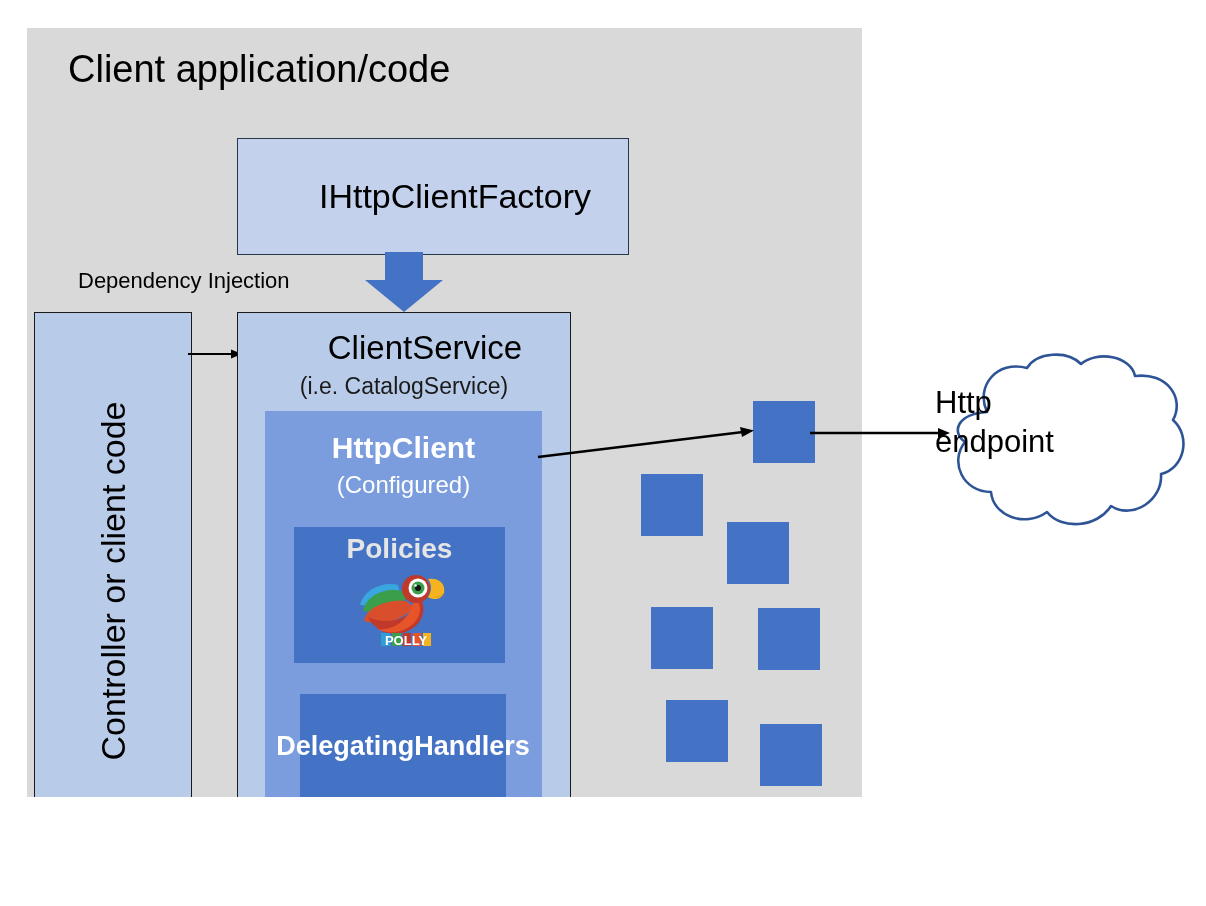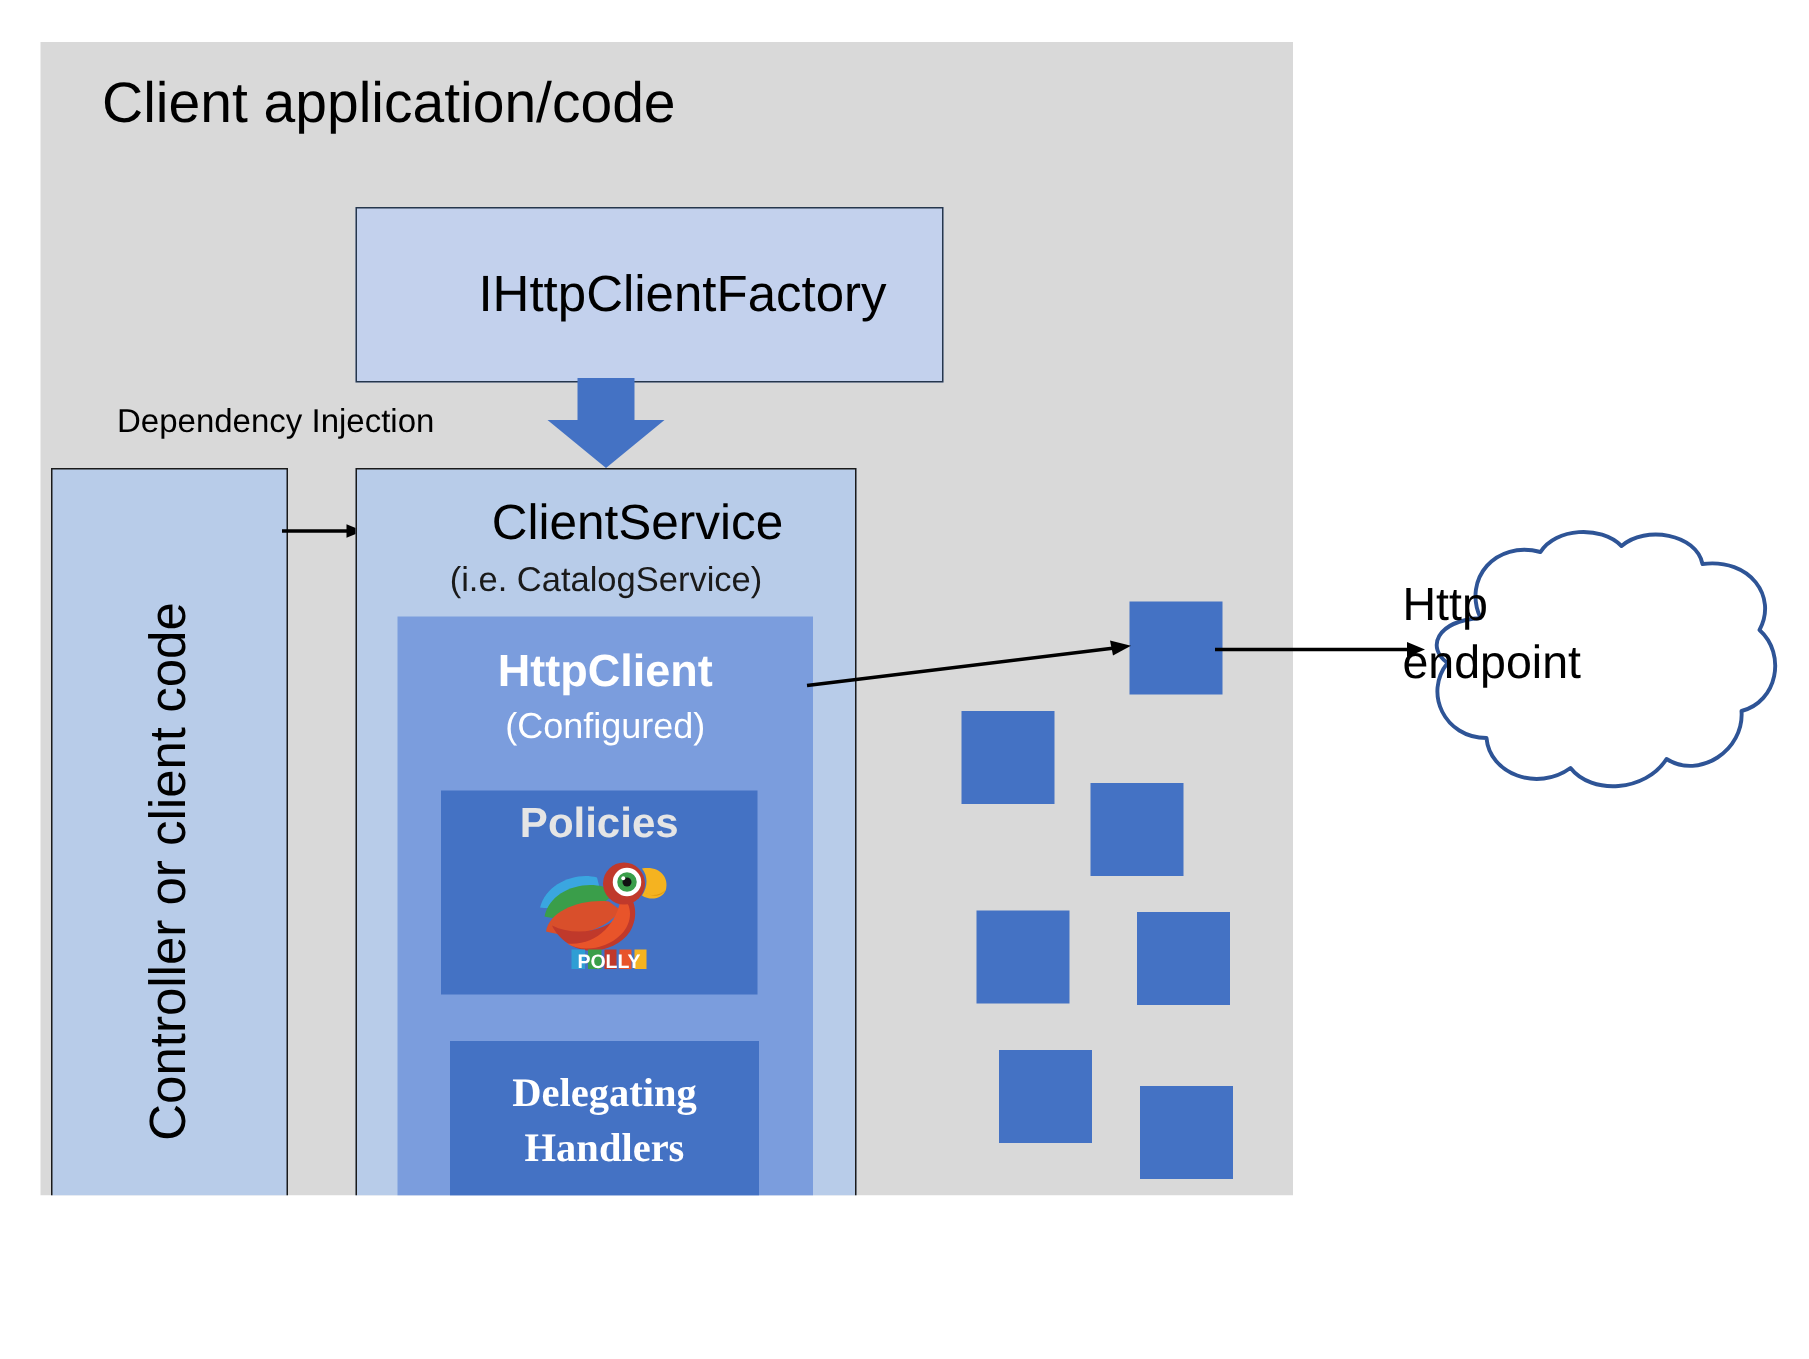--- a/index.html
+++ b/index.html
@@ -171,24 +171,23 @@
   }
 
   
   #handlers-box {
     left: 300px;
     top: 694px;
     width: 206px;
     height: 105px;
     background: #4472c4;
     display: flex;
-    flex-direction: column;
+    flex-direction: row;
     align-items: center;
     justify-content: center;
-    font-family: Liberation Serif, serif;
   }
   .handlers-line {
     font-size: 27px;
     font-weight: bold;
     color: #ffffff;
     line-height: 1.35;
   }
 
   
   #pool-box {

